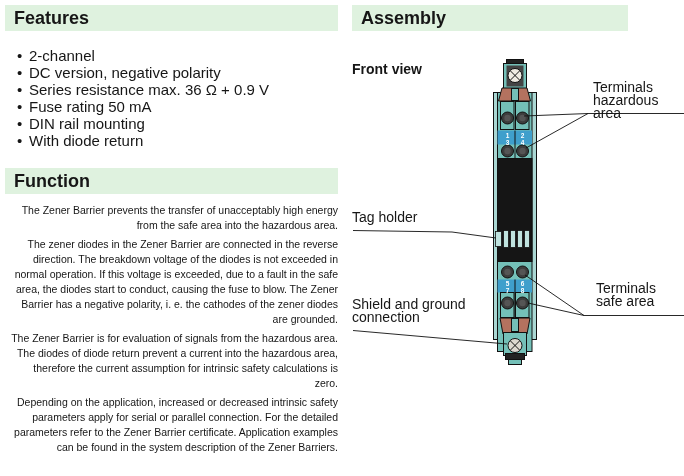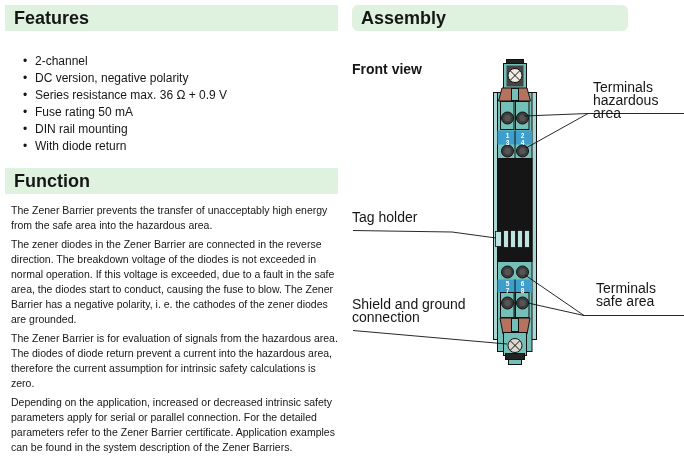--- a/index.html
+++ b/index.html
@@ -14,37 +14,37 @@
   .col-right{left:352px;width:332px;}
   .section-bar{
     background:#dff2df;
     height:26px;line-height:26px;
     font-size:18px;font-weight:bold;
     padding-left:9px;box-sizing:border-box;
     position:absolute;left:0;right:0;
   }
   .bar-features{top:0;}
   .bar-function{top:163px;}
-  .bar-assembly{top:0;right:-0px;width:276px;border-radius:6px;}
+  .bar-assembly{top:0;right:-0px;width:276px;}
   .feature-list{
     position:absolute;top:36px;left:4px;right:0;
-    margin:12px;padding:0;list-style:none;
-    font-size:12px;
+    margin:6px;padding:0;list-style:none;
+    font-size:15px;
   }
   .feature-list li{
     position:relative;padding-left:14px;line-height:17px;
   }
   .feature-list li::before{
     content:"\2022";position:absolute;left:2px;top:0;
   }
   .function-text{
     position:absolute;top:198px;left:4px;width:329px;
     font-size:10.5px;line-height:15px;
   }
-  .function-text p{margin:0 0 4px 2px;}
+  .function-text p{margin:0 0 4px 2px;text-align:right;}
   
   .dlabel{
     position:absolute;font-size:14px;line-height:13px;color:#161616;
   }
   .dlabel.bold{font-weight:bold;}
   #front-view{left:352px;top:63px;}
   #lbl-haz{left:593px;top:81px;}
   #lbl-tag{left:352px;top:211px;}
   #lbl-safe{left:596px;top:282px;}
   #lbl-shield{left:352px;top:298px;}

